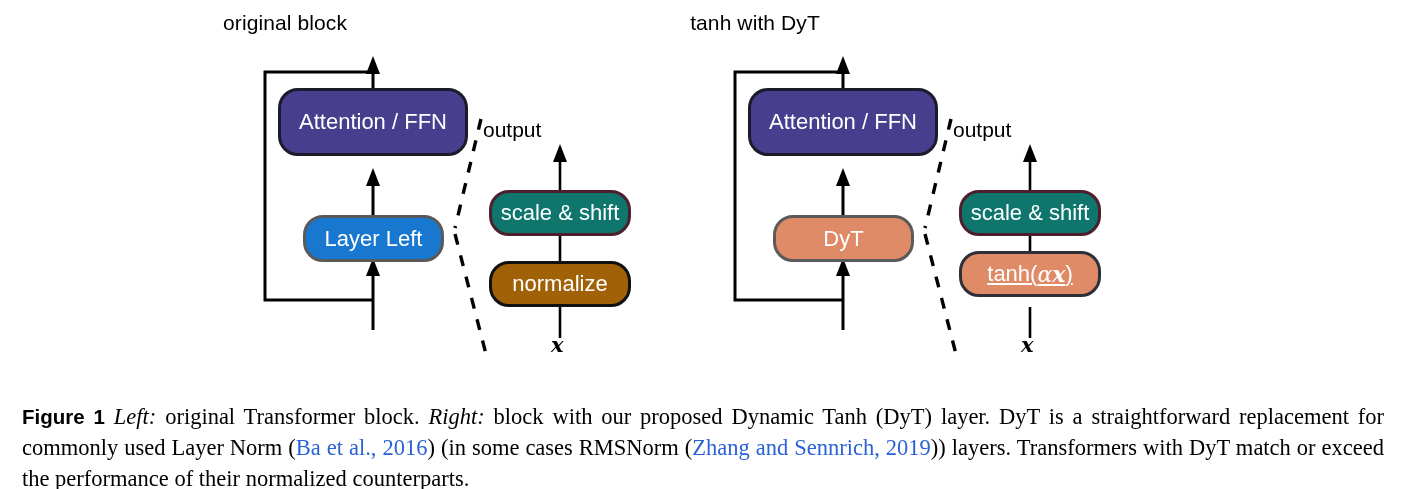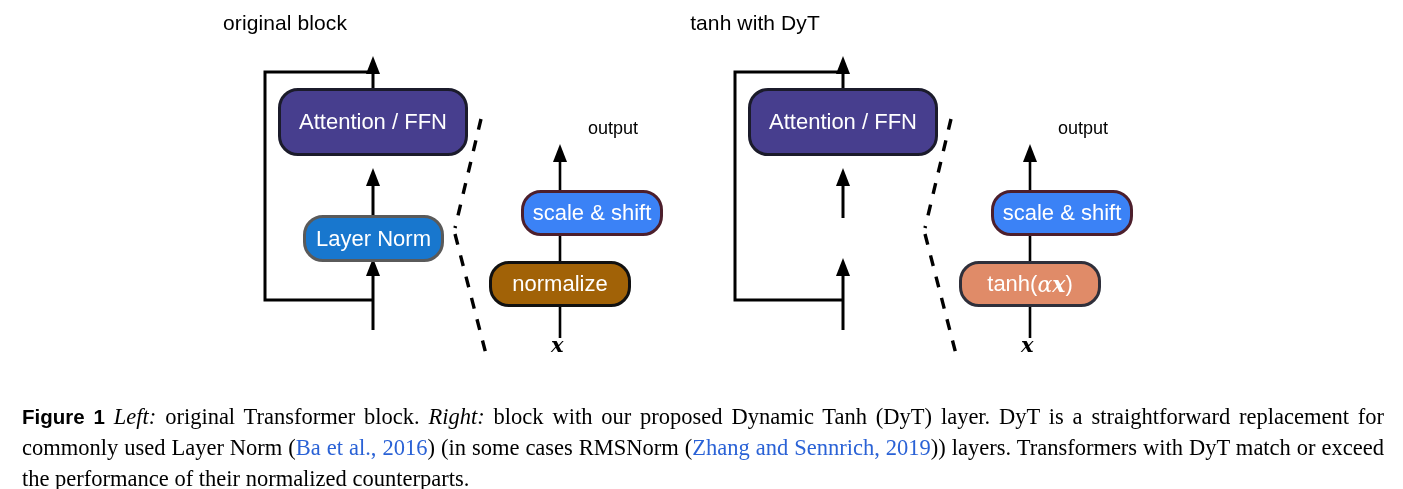--- a/index.html
+++ b/index.html
@@ -37,34 +37,34 @@
   .box-attn{
     background:#473E8E;border:3px solid #1b1b2b;
   }
   .box-blue{
     background:#a16207;border:3px solid #111111;
   }
   .box-ln{
     background:#1877CE;border:3px solid #5a5a5a;
   }
   .box-scale{
-    background:#3b82f6;border:3px solid #4d1f2c;margin-left:32px;
+    background:#0f766e;border:3px solid #4d1f2c;
   }
   .box-orange{
     background:#E08B68;border:3px solid #2f2f3a;
   }
   .box-dyt{
     background:#E08B68;border:3px solid #5a5a5a;
   }
 
   
   .wires{position:absolute;left:0;top:0;width:700px;height:370px;z-index:2;}
 
   .sub-label{
-    position:absolute;font-size:18px;white-space:nowrap;text-align:right;
+    position:absolute;font-size:21px;white-space:nowrap;text-align:left;
     color:#000;
   }
   .math-x{
     position:absolute;
     font-family:"DejaVu Serif", serif;
     font-style:italic;font-weight:bold;font-size:21px;
     color:#000;white-space:nowrap;
   }
   .mathsym{
     font-family:"DejaVu Serif", serif;
@@ -117,21 +117,21 @@
 
         <path d="M373,300 L265,300 L265,72 L373,72" stroke="#000" stroke-width="3" fill="none"></path>
 
         <line x1="481" y1="119" x2="455" y2="228" stroke="#000" stroke-width="3.4" stroke-dasharray="11 11" stroke-linecap="butt"></line>
 
         <line x1="455" y1="234" x2="487" y2="358" stroke="#000" stroke-width="3.4" stroke-dasharray="11 11" stroke-linecap="butt"></line>
       </svg>
 
       <div class="box box-attn" style="left:278px;top:88px;width:190px;height:68px;">Attention / FFN</div>
 
-      <div class="box box-ln" style="left:303px;top:215px;width:141px;height:47px;">Layer Norm</div>
+      <div class="box box-ln" style="left:303px;top:215px;width:141px;height:47px;">Layer Left</div>
 
       <div class="sub-label" style="left:483px;top:118px;width:155px;">output</div>
 
       <svg class="wires" style="z-index:3;" viewBox="0 0 700 370" xmlns="http://www.w3.org/2000/svg">
 
         <line x1="560" y1="338" x2="560" y2="307" stroke="#000" stroke-width="2.6"></line>
 
         <line x1="560" y1="262" x2="560" y2="236" stroke="#000" stroke-width="2.6"></line>
 
         <line x1="560" y1="190" x2="560" y2="158" stroke="#000" stroke-width="2.6"></line>
@@ -156,33 +156,34 @@
         <polygon points="373,168 366,186 380,186" fill="#000"></polygon>
         <line x1="373" y1="120" x2="373" y2="70" stroke="#000" stroke-width="3"></line>
         <polygon points="373,56 366,74 380,74" fill="#000"></polygon>
         <path d="M373,300 L265,300 L265,72 L373,72" stroke="#000" stroke-width="3" fill="none"></path>
         <line x1="481" y1="119" x2="455" y2="228" stroke="#000" stroke-width="3.4" stroke-dasharray="11 11" stroke-linecap="butt"></line>
         <line x1="455" y1="234" x2="487" y2="358" stroke="#000" stroke-width="3.4" stroke-dasharray="11 11" stroke-linecap="butt"></line>
       </svg>
 
       <div class="box box-attn" style="left:278px;top:88px;width:190px;height:68px;">Attention / FFN</div>
 
+      <div class="box box-dyt" style="left:303px;top:215px;width:141px;height:47px;">DyT</div>
 
       <div class="sub-label" style="left:483px;top:118px;width:155px;">output</div>
 
       <svg class="wires" style="z-index:3;" viewBox="0 0 700 370" xmlns="http://www.w3.org/2000/svg">
         <line x1="560" y1="338" x2="560" y2="307" stroke="#000" stroke-width="2.6"></line>
         <line x1="560" y1="262" x2="560" y2="236" stroke="#000" stroke-width="2.6"></line>
         <line x1="560" y1="190" x2="560" y2="158" stroke="#000" stroke-width="2.6"></line>
         <polygon points="560,144 553,162 567,162" fill="#000"></polygon>
       </svg>
 
       <div class="box box-scale" style="left:489px;top:190px;width:142px;height:46px;">scale &amp; shift</div>
 
-      <div class="box box-orange" style="left:489px;top:261px;width:142px;height:46px;">
+      <div class="box box-orange" style="left:489px;top:251px;width:142px;height:46px;text-decoration:underline;">
         <span>tanh(</span>
           <span class="mathsym">α</span>
           <span class="mathbold">x</span>
           <span>)</span>
       </div>
 
       <div class="math-x" style="left:551px;top:332px;">x</div>
     </div>
 
   </div>

